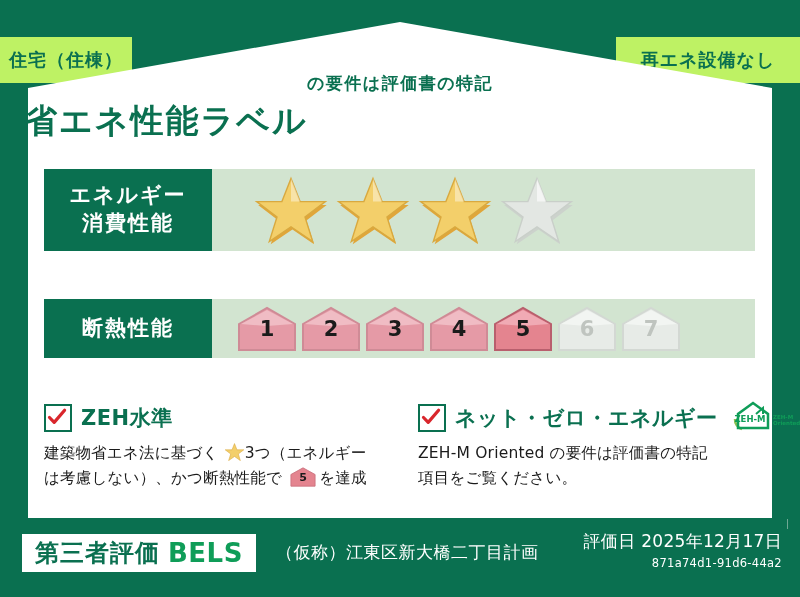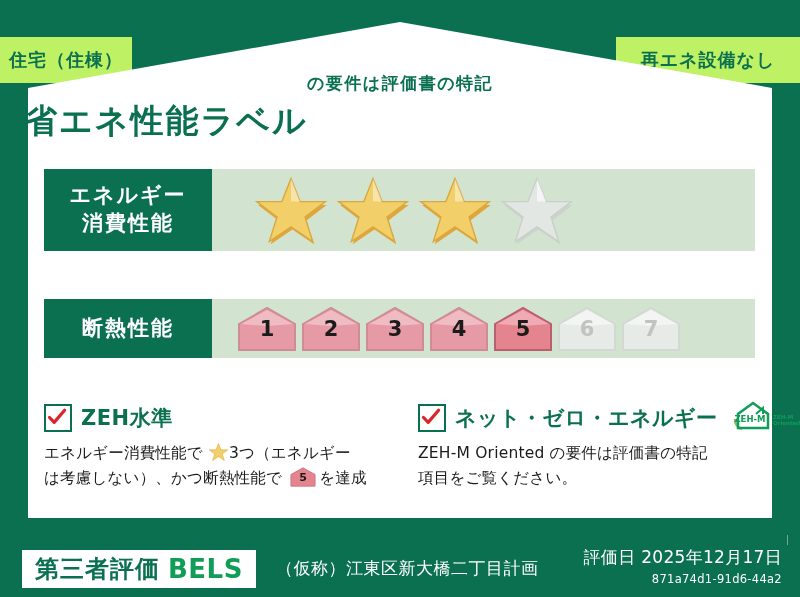--- a/index.html
+++ b/index.html
@@ -86,21 +86,21 @@
   }
   .inline-star{vertical-align:-3px;margin:0 1px;}
   .inline-house{vertical-align:-4px;margin:0 3px;position:relative;display:inline-block;width:26px;height:20px;}
   .inline-house svg{position:absolute;left:0;top:0;}
   .inline-house b{
     position:absolute;left:0;right:0;top:5px;text-align:center;
     font-size:11px;color:#1b1b1b;line-height:1;
   }
 
   
-  .footer{position:absolute;left:0;right:0;bottom:0;height:60px;}
+  .footer{position:absolute;left:0;right:0;bottom:16px;height:60px;}
   .bels-badge{
     position:absolute;left:22px;top:13px;height:38px;background:#fff;
     display:flex;align-items:center;padding:0 13px;
   }
   .bels-jp{color:#0a7050;font-size:24px;font-weight:bold;letter-spacing:1px;}
   .bels-en{color:#0f9d58;font-size:26px;font-weight:bold;margin-left:8px;letter-spacing:0.5px;}
   .bldg-name{
     position:absolute;left:276px;top:20px;color:#fff;font-size:17px;letter-spacing:0.5px;
   }
   .eval-box{position:absolute;right:18px;top:9px;text-align:right;color:#fff;}
@@ -220,21 +220,21 @@
   <div class="crit crit-left">
     <div class="crit-head">
       <span class="checkbox">
         <svg width="20" height="20" viewBox="0 0 20 20">
           <path d="M2.5 10.5 L7.2 15.4 L17.6 3.2" fill="none" stroke="#d9262c" stroke-width="3.2" stroke-linecap="round" stroke-linejoin="round"></path>
         </svg>
       </span>
       <span class="crit-title">ZEH水準</span>
     </div>
     <div class="crit-body">
-      <span>エネルギー消費性能で</span>
+      <span>建築物省エネ法に基づく</span>
       <svg class="inline-star" width="19" height="18" viewBox="0 0 100 95">
         <polygon points="50,3 63,36 99,36 70,58 81,93 50,71 19,93 30,58 1,36 37,36" fill="#f3cf6a" stroke="#d9a93f" stroke-width="3"></polygon>
       </svg><span>3つ（エネルギー</span><br>
       <span>は考慮しない）、かつ断熱性能で</span>
       <span class="inline-house">
         <svg width="26" height="20" viewBox="0 0 62 48">
           <polygon points="2,18 31,2 60,18 60,46 2,46" fill="#e4848f" stroke="#c96f7c" stroke-width="2"></polygon>
         </svg>
         <b>5</b>
       </span><span>を達成</span>

